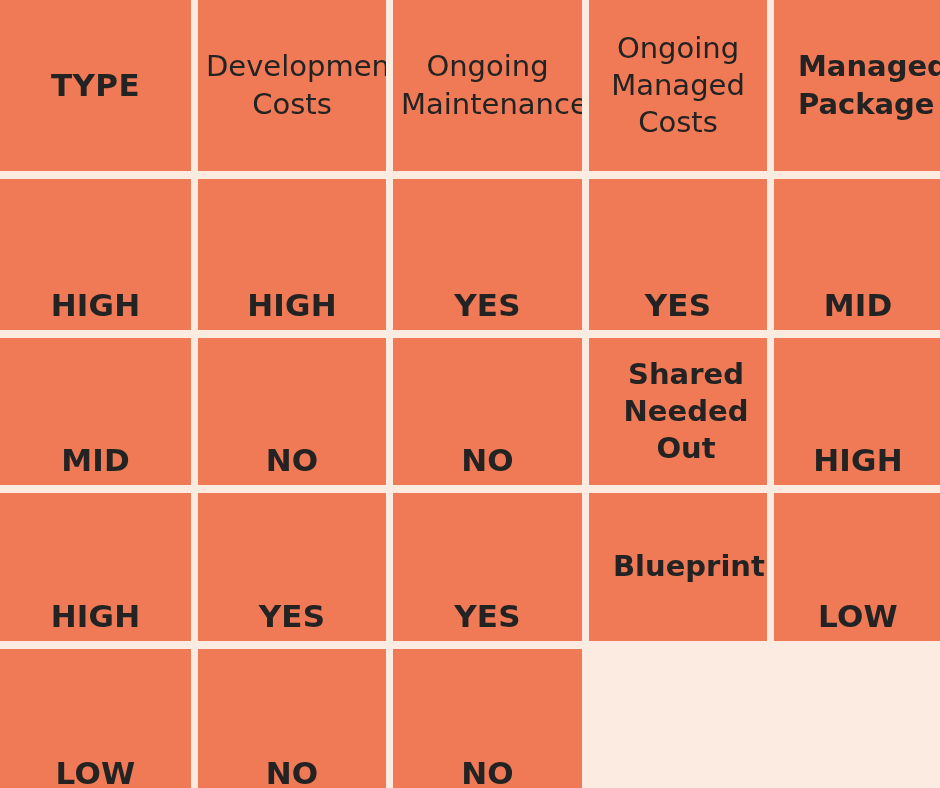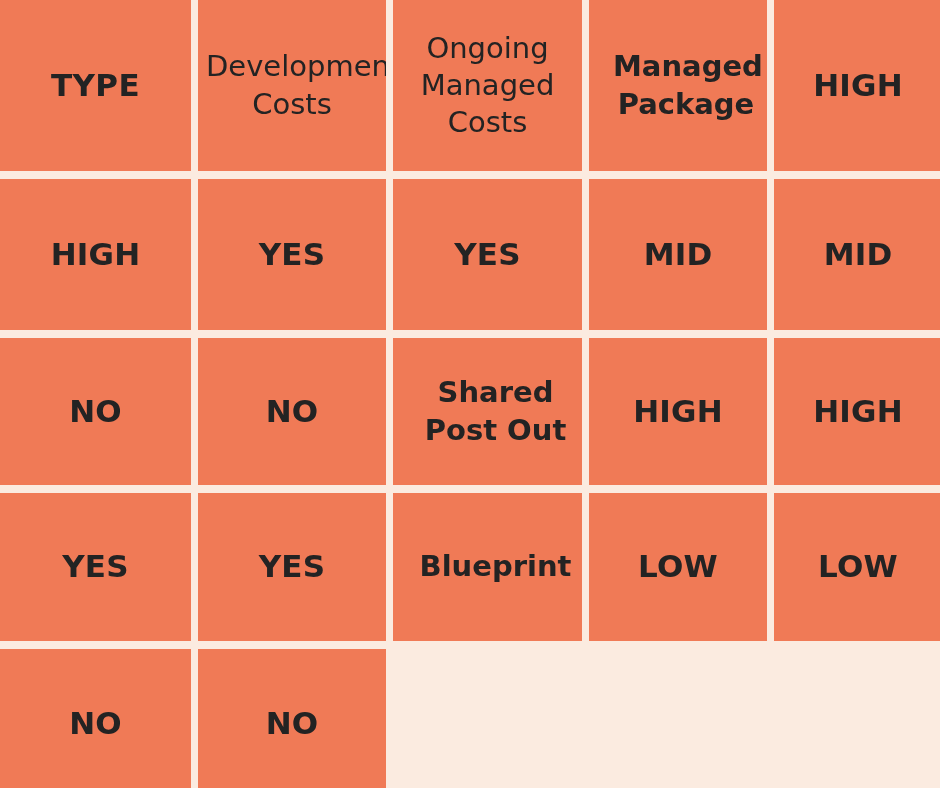--- a/index.html
+++ b/index.html
@@ -54,37 +54,41 @@
   
   .cell.row-label {
     font-weight: bold;
     font-size: 29px;
     padding-left: 24px;
   }
   .cell.value {
     font-weight: bold;
     font-size: 31px;
     letter-spacing: 0.2px;
+    align-items: flex-end;
   }
 
   .cell-text {
     display: block;
     width: 100%;
   }
 </style>
 </head>
 <body>
 
 <div id="comparison-grid">
 
   <div class="cell head-type">
     <span class="cell-text">TYPE</span>
   </div>
   <div class="cell head-col">
     <span class="cell-text">Development Costs</span>
+  </div>
+  <div class="cell head-col">
+    <span class="cell-text">Ongoing Maintenance</span>
   </div>
   <div class="cell head-col">
     <span class="cell-text">Ongoing Managed Costs</span>
   </div>
 
   <div class="cell row-label">
     <span class="cell-text">Managed Package</span>
   </div>
   <div class="cell value">
     <span class="cell-text">HIGH</span>
@@ -106,21 +110,21 @@
     <span class="cell-text">MID</span>
   </div>
   <div class="cell value">
     <span class="cell-text">NO</span>
   </div>
   <div class="cell value">
     <span class="cell-text">NO</span>
   </div>
 
   <div class="cell row-label">
-    <span class="cell-text">Shared Post Out</span>
+    <span class="cell-text">Shared Needed Out</span>
   </div>
   <div class="cell value">
     <span class="cell-text">HIGH</span>
   </div>
   <div class="cell value">
     <span class="cell-text">HIGH</span>
   </div>
   <div class="cell value">
     <span class="cell-text">YES</span>
   </div>

